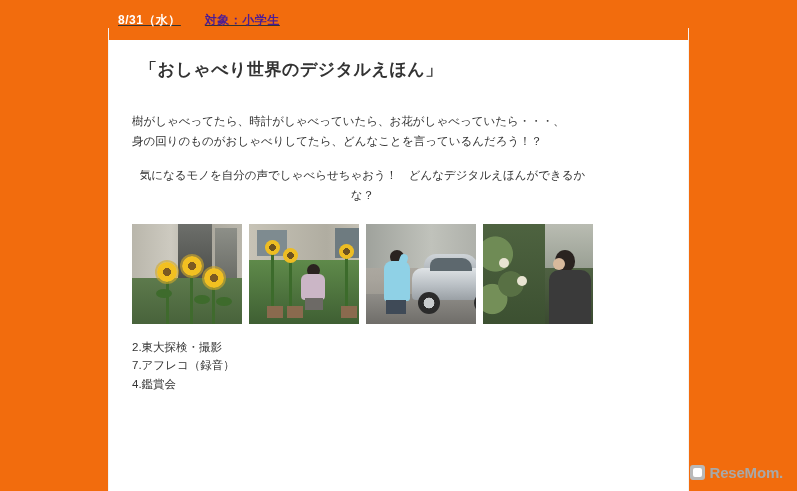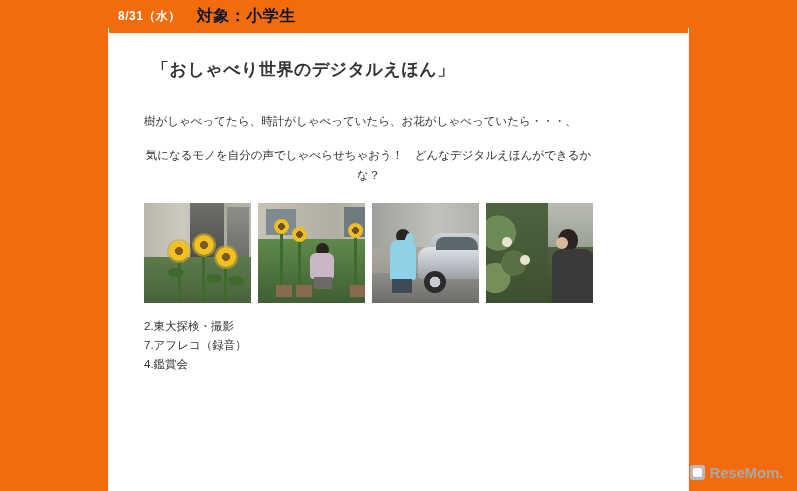--- a/index.html
+++ b/index.html
@@ -41,38 +41,39 @@
     background: #ffffff;
     overflow: hidden;
   }
 
   
   .header-bar {
     position: absolute;
     left: 0;
     top: 0;
     width: 581px;
-    height: 33px;
+    height: 40px;
     background: #f26c0d;
     box-sizing: border-box;
     padding: 0 0 0 10px;
     display: flex;
     align-items: center;
+    text-decoration: underline;
   }
   .header-bar .date {
     color: #ffffff;
     font-size: 12px;
     font-weight: bold;
     letter-spacing: 0.5px;
   }
   .header-bar .target {
-    color: #0f172a;
-    font-size: 16px;
+    color: #4c1d95;
+    font-size: 12px;
     font-weight: bold;
-    margin-left: 16px;
+    margin-left: 24px;
     letter-spacing: 0.5px;
   }
 
   
   .sheet-edge-left, .sheet-edge-right {
     position: absolute;
     top: 28px;
     width: 1px;
     height: 463px;
     background: #f3f3f3;
@@ -80,21 +81,21 @@
   .sheet-edge-left { left: 0; }
   .sheet-edge-right { right: 0; }
 
   .content {
     position: absolute;
     left: 0;
     top: 28px;
     width: 515px;
     height: 463px;
     box-sizing: border-box;
-    padding: 22px 30px 0 36px;
+    padding: 22px 30px 0 24px;
   }
 
   .title {
     font-size: 17px;
     font-weight: bold;
     color: #333333;
     letter-spacing: 0.5px;
     margin: 8px 0 0 8px;
   }
 
@@ -325,20 +326,21 @@
 
     <div class="sheet-edge-left"></div>
     <div class="sheet-edge-right"></div>
 
     <div class="content">
 
       <div class="title">「おしゃべり世界のデジタルえほん」</div>
 
       <div class="body-text">
         <div>樹がしゃべってたら、時計がしゃべっていたら、お花がしゃべっていたら・・・、</div>
+        <div>身の回りのものがおしゃべりしてたら、どんなことを言っているんだろう！？</div>
         <div class="para2">気になるモノを自分の声でしゃべらせちゃおう！　どんなデジタルえほんができるかな？</div>
       </div>
 
       <div class="photo-row">
 
         <div class="photo p1">
           <div class="wall"></div>
           <div class="door"></div>
           <div class="door2"></div>
           <div class="ground"></div>

